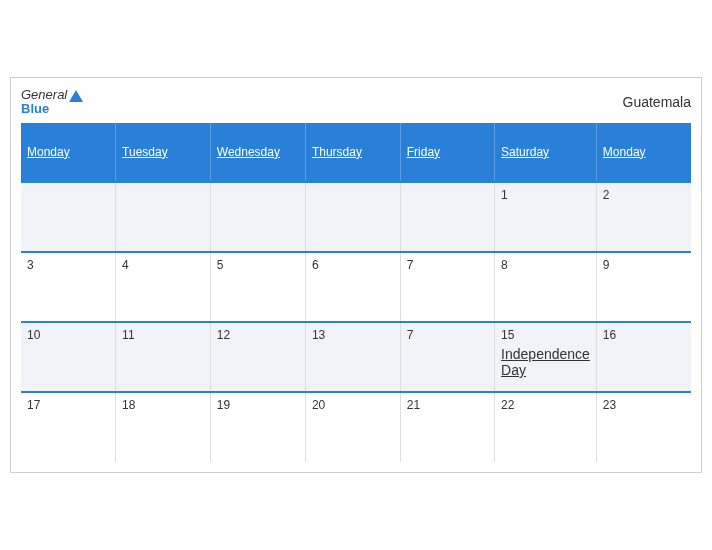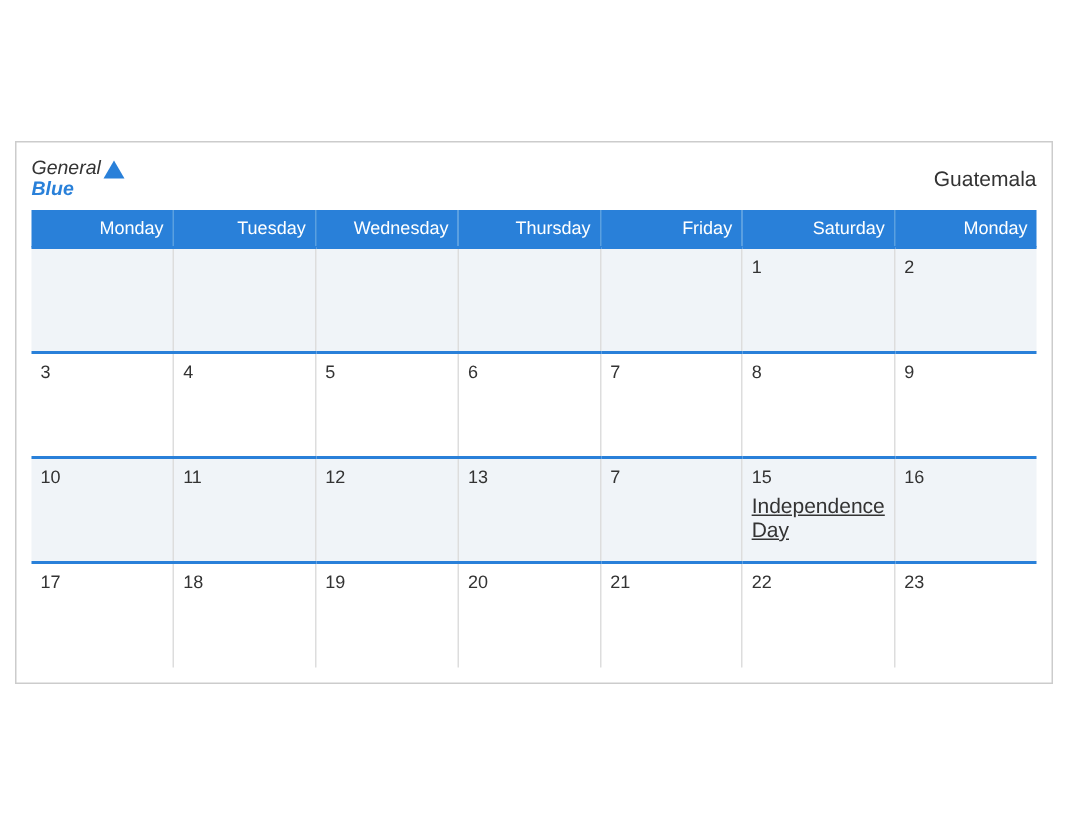--- a/index.html
+++ b/index.html
@@ -32,21 +32,20 @@
       line-height: 1;
     }
     .logo-general {
       font-size: 13px;
       color: #333;
       font-style: italic;
     }
     .logo-blue {
       font-size: 13px;
       color: #2980d9;
-      font-style: italic;
       font-weight: bold;
     }
     .logo-triangle {
       display: inline-block;
       width: 0;
       height: 0;
       border-left: 7px solid transparent;
       border-right: 7px solid transparent;
       border-bottom: 12px solid #2980d9;
       margin-left: 2px;
@@ -68,23 +67,24 @@
       width: 100%;
       border-collapse: collapse;
     }
     thead tr {
       background-color: #2980d9;
     }
     thead th {
       color: #fff;
       font-size: 12px;
       font-weight: normal;
-      padding: 5px 6px;
-      text-align: right;
+      padding: 22px 6px;
+      text-align: left;
       border-right: 1px solid #5aa0e0;
+      text-decoration: underline;
     }
     thead th:last-child {
       border-right: none;
     }
     tbody tr {
       height: 70px;
       vertical-align: top;
     }
     tbody tr:nth-child(odd) {
       background-color: #f0f4f8;

